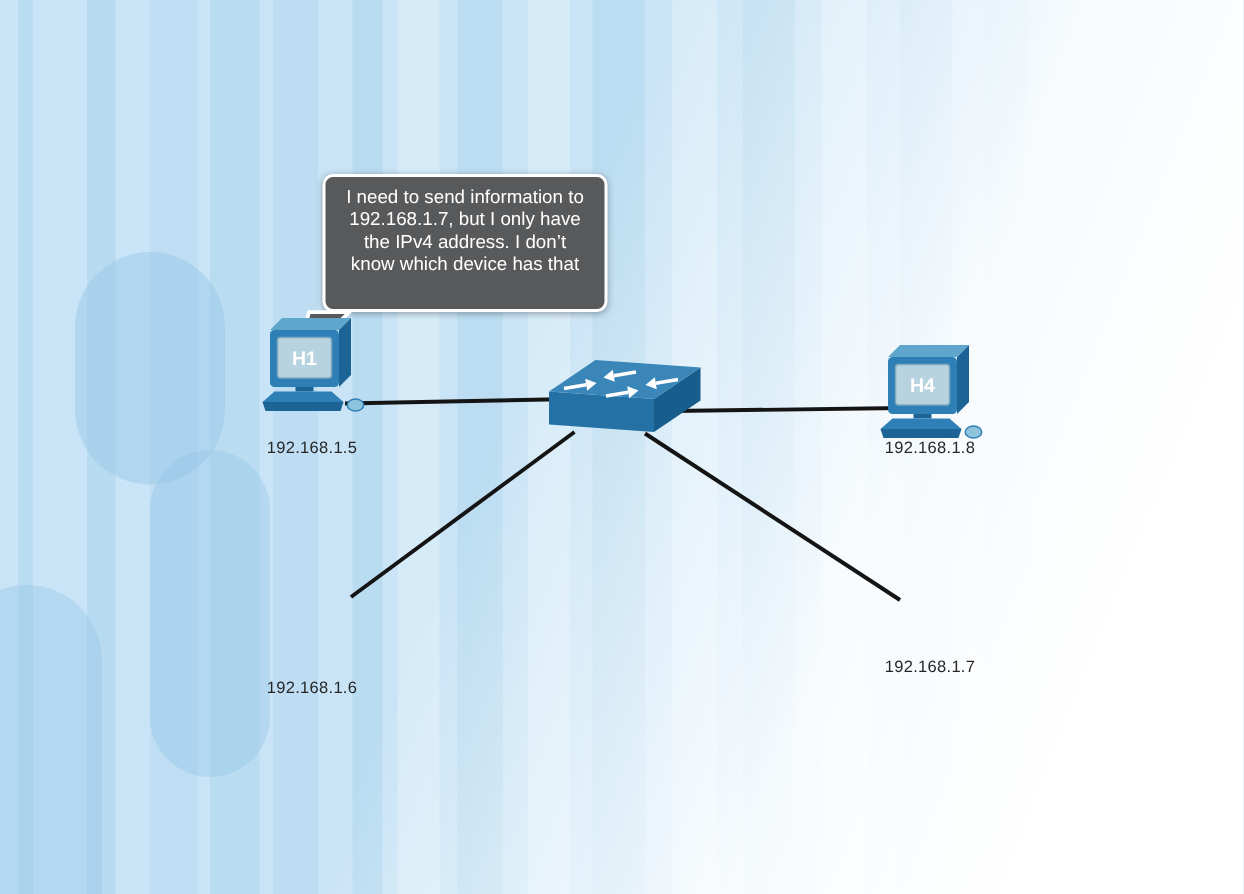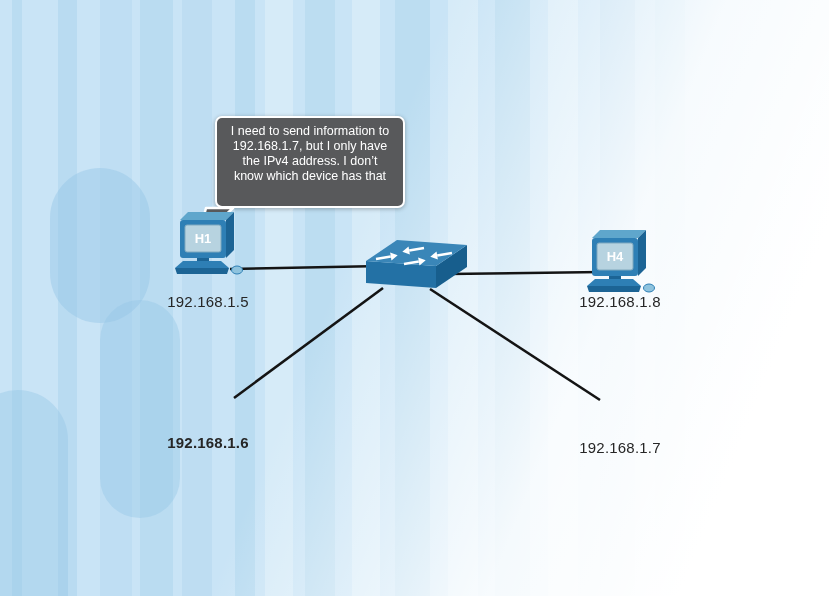--- a/index.html
+++ b/index.html
@@ -24,21 +24,21 @@
     border-radius:7px;color:#ffffff;text-align:center;
     font-size:12.5px;line-height:14.9px;padding:6px 4px;
     box-shadow:0 1px 4px rgba(0,0,0,0.3);
     margin-left:26px;
   }
   .bubble-tail{position:absolute;left:193px;top:205px;}
   
   .host{position:absolute;width:90px;height:74px;}
   .host-ip{
     position:absolute;width:130px;text-align:center;
-    font-size:15px;color:#262626;letter-spacing:0.2px;
+    font-size:11px;color:#262626;letter-spacing:0.2px;
   }
   .switch-wrap{position:absolute;left:358px;top:236px;}
   .screen-label{font-size:13px;font-weight:bold;fill:#ffffff;}
 </style>
 </head>
 <body>
 
 <div class="stage">
 
   <div class="bg-stripe" style="left:12px;width:10px;background:rgba(169,210,236,0.45);"></div>
@@ -114,21 +114,21 @@
       <rect x="22" y="17" width="36" height="27" rx="2" fill="#b7d3e0" stroke="#7fa9bf" stroke-width="1"></rect>
       <rect x="34" y="50" width="12" height="3" fill="#1c6495"></rect>
       <polygon points="20,53 58,53 66,60 12,60" fill="#2e7fb5"></polygon>
       <polygon points="12,60 66,60 64,66 14,66" fill="#1c6495"></polygon>
       <ellipse cx="74" cy="62" rx="5.5" ry="4" fill="#8ec3de" stroke="#2e7fb5" stroke-width="1"></ellipse>
       <text class="screen-label" x="40" y="35" text-anchor="middle">H1</text>
     </svg>
   </div>
   <div class="host-ip" style="left:143px;top:293px;">192.168.1.5</div>
 
-  <div class="host-ip" style="left:143px;top:434px;font-weight:bold;">192.168.1.6</div>
+  <div class="host-ip" style="left:143px;top:453px;">192.168.1.6</div>
 
   <div class="host-ip" style="left:555px;top:439px;">192.168.1.7</div>
 
   <div class="host" style="left:575px;top:226px;">
     <svg width="90" height="74">
       <polygon points="17,12 63,12 71,4 25,4" fill="#5fa6cc"></polygon>
       <polygon points="63,12 71,4 71,42 63,50" fill="#1c6495"></polygon>
       <rect x="17" y="12" width="46" height="38" rx="3" fill="#2e7fb5"></rect>
       <rect x="22" y="17" width="36" height="27" rx="2" fill="#b7d3e0" stroke="#7fa9bf" stroke-width="1"></rect>
       <rect x="34" y="50" width="12" height="3" fill="#1c6495"></rect>

